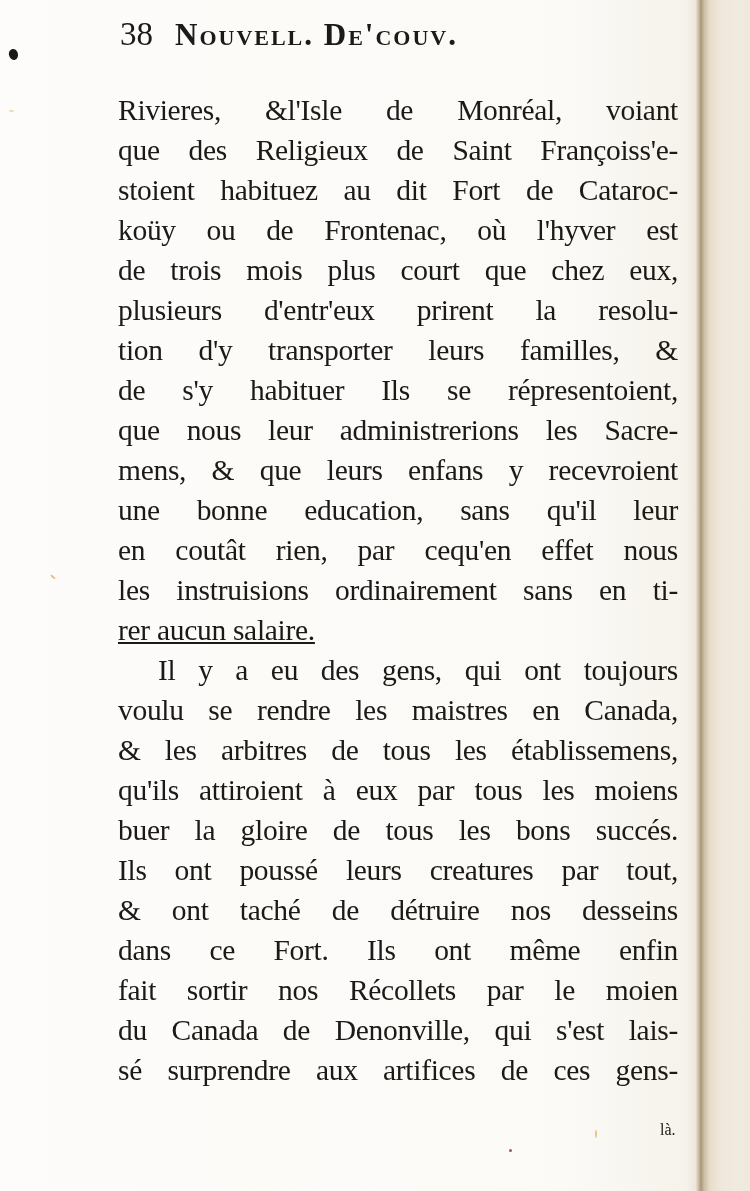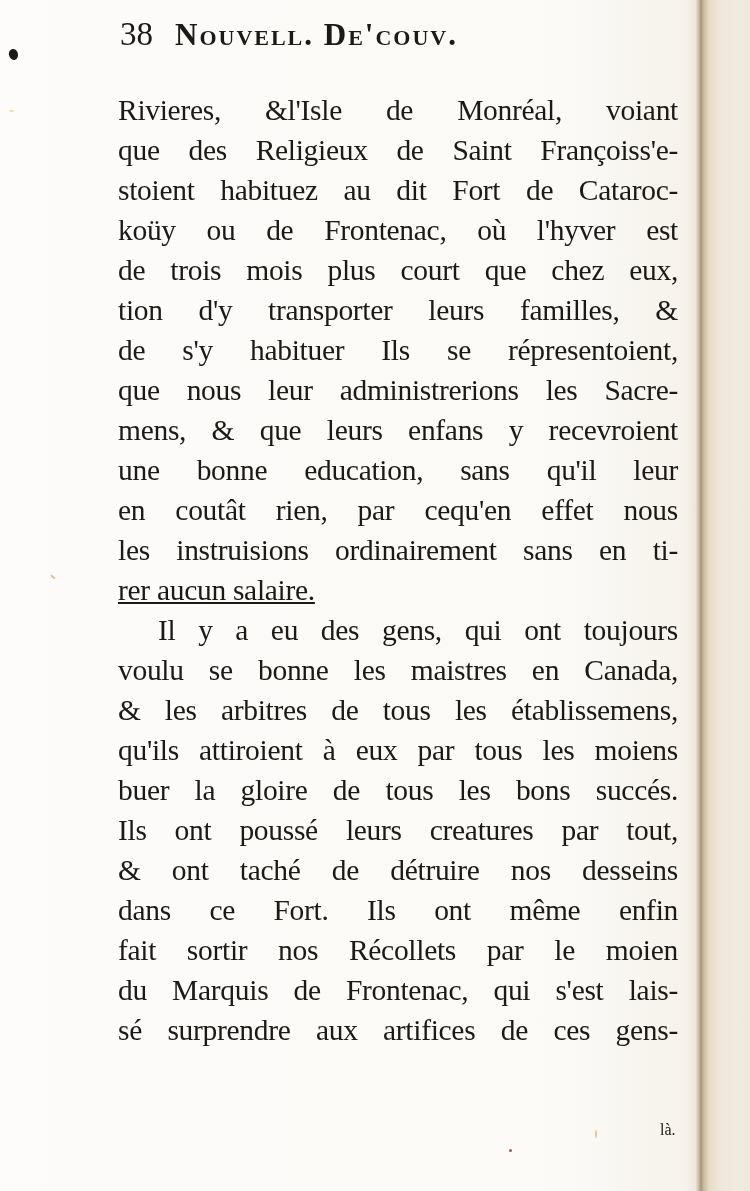--- a/index.html
+++ b/index.html
@@ -134,34 +134,35 @@
   <span class="page-number">38</span>
   <span class="running-title">Nouvell. De'couv.</span>
 </div>
 
 <div class="body-text">
   <div class="line">Rivieres, &amp;l'Isle de Monréal, voiant</div>
   <div class="line">que des Religieux de Saint Françoiss'e-</div>
   <div class="line">stoient habituez au dit Fort de Cataroc-</div>
   <div class="line">koüy ou de Frontenac, où l'hyver est</div>
   <div class="line">de trois mois plus court que chez eux,</div>
+  <div class="line">plusieurs d'entr'eux prirent la resolu-</div>
   <div class="line">tion d'y transporter leurs familles, &amp;</div>
   <div class="line">de s'y habituer Ils se répresentoient,</div>
   <div class="line">que nous leur administrerions les Sacre-</div>
   <div class="line">mens, &amp; que leurs enfans y recevroient</div>
   <div class="line">une bonne education, sans qu'il leur</div>
   <div class="line">en coutât rien, par cequ'en effet nous</div>
   <div class="line">les instruisions ordinairement sans en ti-</div>
   <div class="line last">rer aucun salaire.</div>
   <div class="line indent">Il y a eu des gens, qui ont toujours</div>
-  <div class="line">voulu se bonne les maistres en Canada,</div>
+  <div class="line">voulu se rendre les maistres en Canada,</div>
   <div class="line">&amp; les arbitres de tous les établissemens,</div>
   <div class="line">qu'ils attiroient à eux par tous les moiens</div>
   <div class="line">buer la gloire de tous les bons succés.</div>
   <div class="line">Ils ont poussé leurs creatures par tout,</div>
   <div class="line">&amp; ont taché de détruire nos desseins</div>
   <div class="line">dans ce Fort. Ils ont même enfin</div>
   <div class="line">fait sortir nos Récollets par le moien</div>
-  <div class="line">du Marquis de Frontenac, qui s'est lais-</div>
+  <div class="line">du Canada de Denonville, qui s'est lais-</div>
   <div class="line">sé surprendre aux artifices de ces gens-</div>
 </div>
 
 <div class="catchword">là.</div>
 
 </body></html>

